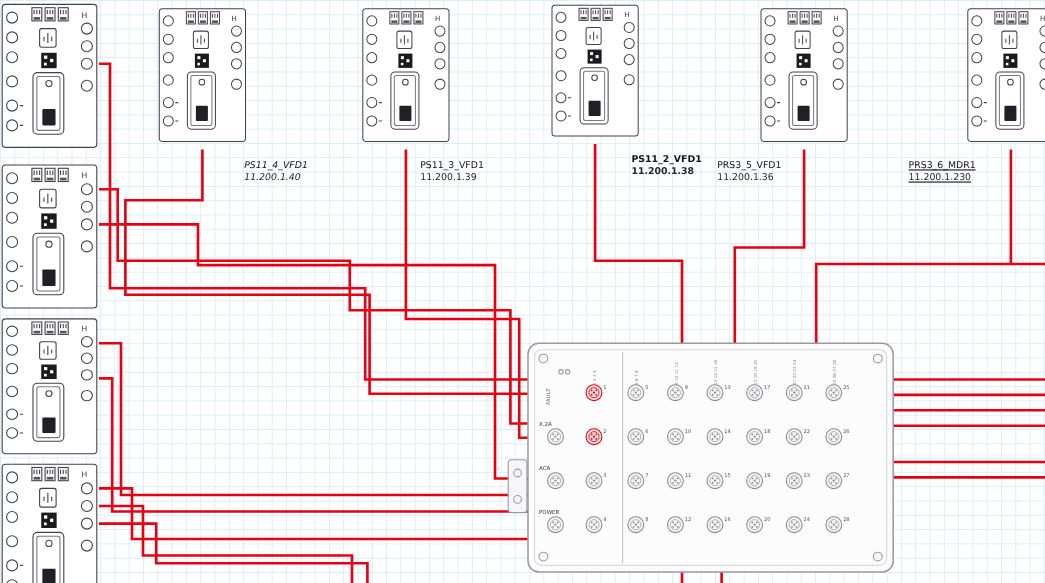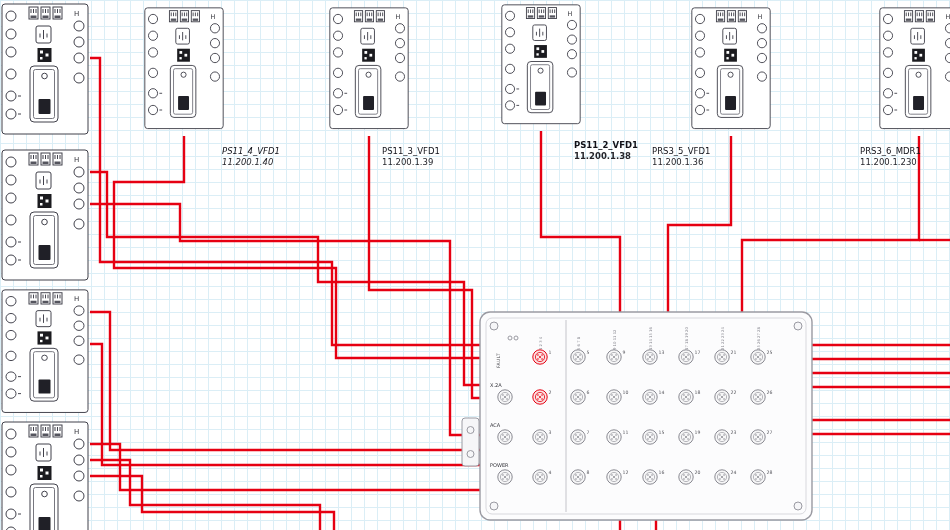--- a/index.html
+++ b/index.html
@@ -962,18 +962,18 @@
         <div class="dev-ip">11.200.1.39</div>
       </div>
       <div class="dev-label" style="left: 574px; top: 140px; font-weight: bold;">
         <div class="dev-name">PS11_2_VFD1</div>
         <div class="dev-ip">11.200.1.38</div>
       </div>
       <div class="dev-label" style="left: 652px; top: 146px;">
         <div class="dev-name">PRS3_5_VFD1</div>
         <div class="dev-ip">11.200.1.36</div>
       </div>
-      <div class="dev-label" style="left: 860px; top: 146px;">
+      <div class="dev-label" style="left: 826px; top: 146px; text-decoration: underline;">
         <div class="dev-name">PRS3_6_MDR1</div>
         <div class="dev-ip">11.200.1.230</div>
       </div>
     </div>
 </div>
 
 </body></html>

